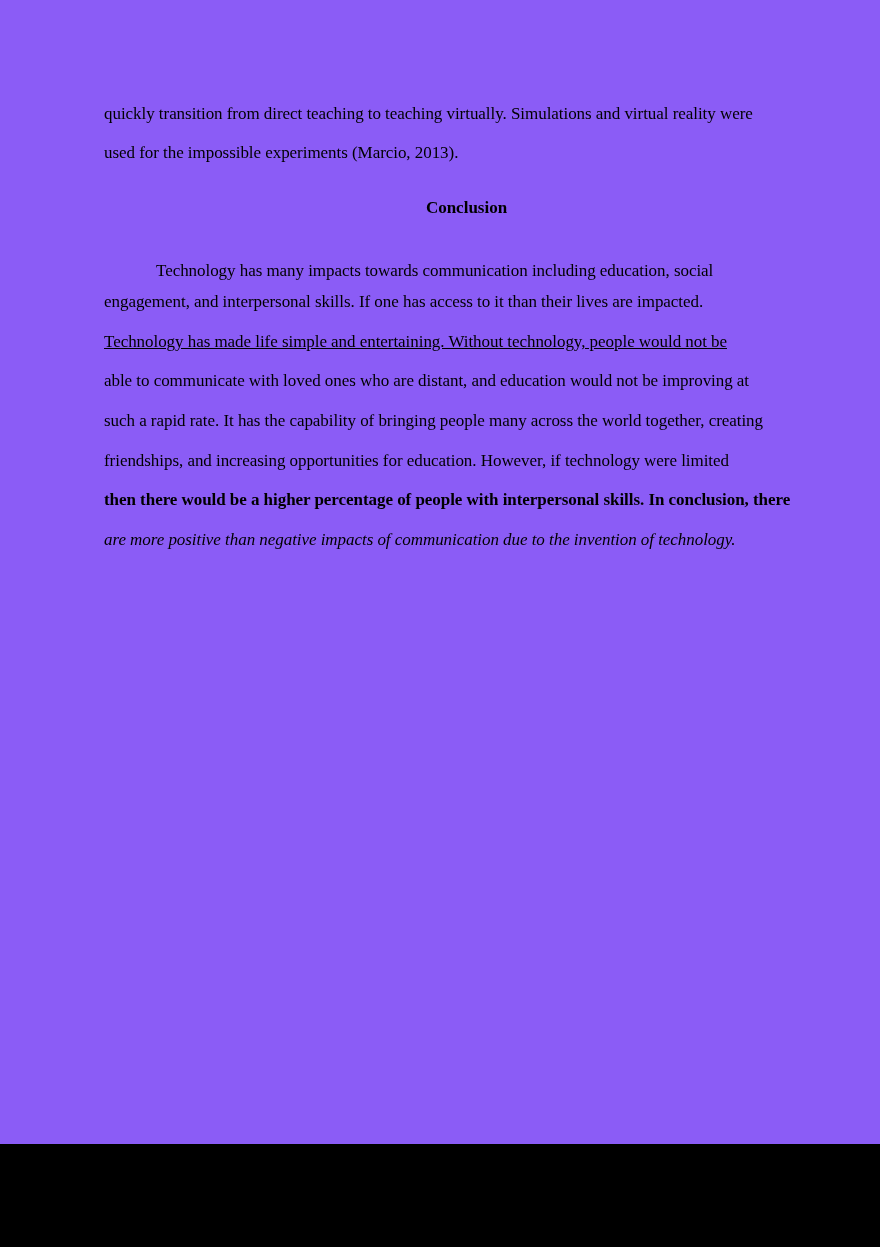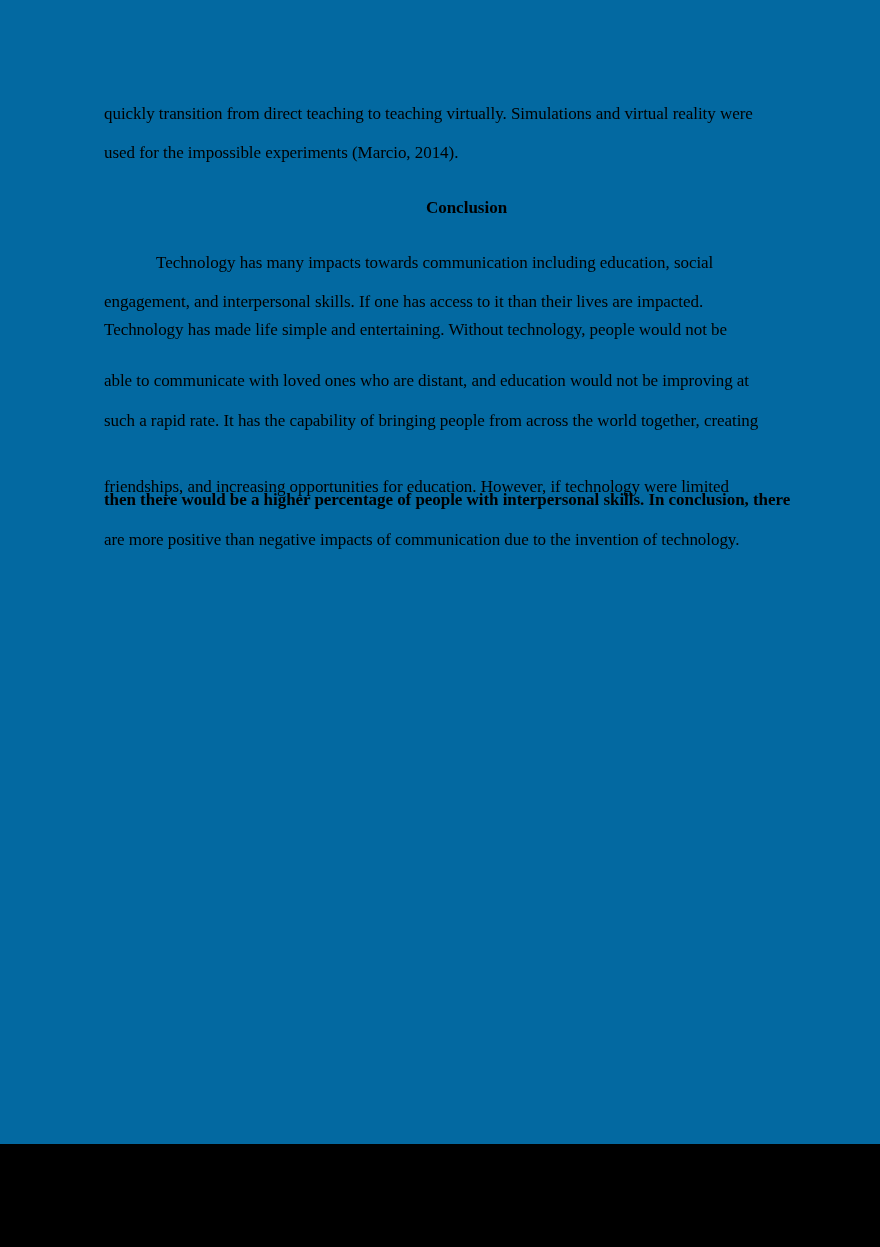--- a/index.html
+++ b/index.html
@@ -14,21 +14,21 @@
       overflow: hidden;
       font-family: "Liberation Serif", "DejaVu Serif", serif;
       color: #000000;
     }
     .page {
       position: absolute;
       left: 0;
       top: 0;
       width: 880px;
       height: 1144px;
-      background: #0369a1;
+      background: #8b5cf6;
     }
     .line {
       position: absolute;
       left: 104px;
       font-size: 17px;
       line-height: 20px;
       white-space: nowrap;
       letter-spacing: -0.05px;
     }
     .line.indent {
@@ -52,31 +52,31 @@
       background: #000000;
     }
   </style>
 </head>
 <body>
 
 <div class="page">
 
   <div>
     <div class="line" style="top:104px;">quickly transition from direct teaching to teaching virtually. Simulations and virtual reality were</div>
-    <div class="line" style="top:143px;">used for the impossible experiments (Marcio, 2014).</div>
+    <div class="line" style="top:143px;">used for the impossible experiments (Marcio, 2013).</div>
   </div>
 
   <div class="heading" style="top:198px;">Conclusion</div>
 
   <div>
-    <div class="line indent" style="top:253px;">Technology has many impacts towards communication including education, social</div>
+    <div class="line indent" style="top:261px;">Technology has many impacts towards communication including education, social</div>
     <div class="line" style="top:292px;font-family:Liberation Serif, serif;">engagement, and interpersonal skills. If one has access to it than their lives are impacted.</div>
-    <div class="line" style="top:320px;">Technology has made life simple and entertaining. Without technology, people would not be</div>
+    <div class="line" style="top:332px;text-decoration:underline;">Technology has made life simple and entertaining. Without technology, people would not be</div>
     <div class="line" style="top:371px;">able to communicate with loved ones who are distant, and education would not be improving at</div>
-    <div class="line" style="top:411px;">such a rapid rate. It has the capability of bringing people from across the world together, creating</div>
-    <div class="line" style="top:477px;">friendships, and increasing opportunities for education. However, if technology were limited</div>
+    <div class="line" style="top:411px;">such a rapid rate. It has the capability of bringing people many across the world together, creating</div>
+    <div class="line" style="top:451px;">friendships, and increasing opportunities for education. However, if technology were limited</div>
     <div class="line" style="top:490px;font-weight:bold;">then there would be a higher percentage of people with interpersonal skills. In conclusion, there</div>
-    <div class="line" style="top:530px;">are more positive than negative impacts of communication due to the invention of technology.</div>
+    <div class="line" style="top:530px;font-style:italic;">are more positive than negative impacts of communication due to the invention of technology.</div>
   </div>
 
 </div>
 
 <div class="bottom-band"></div>
 
 </body></html>

